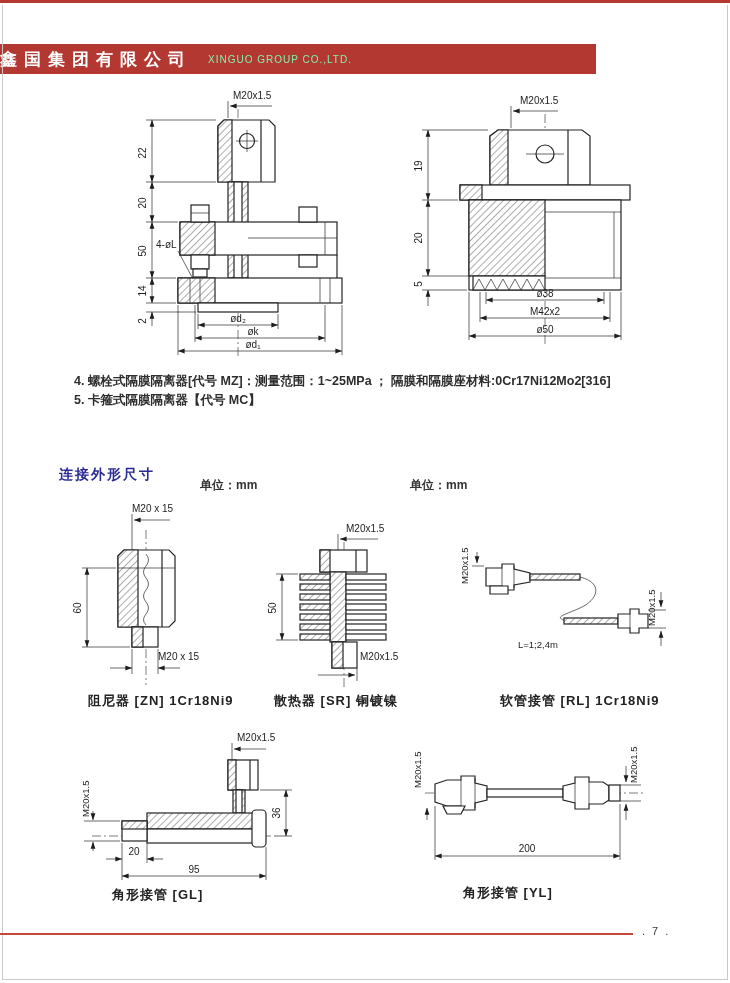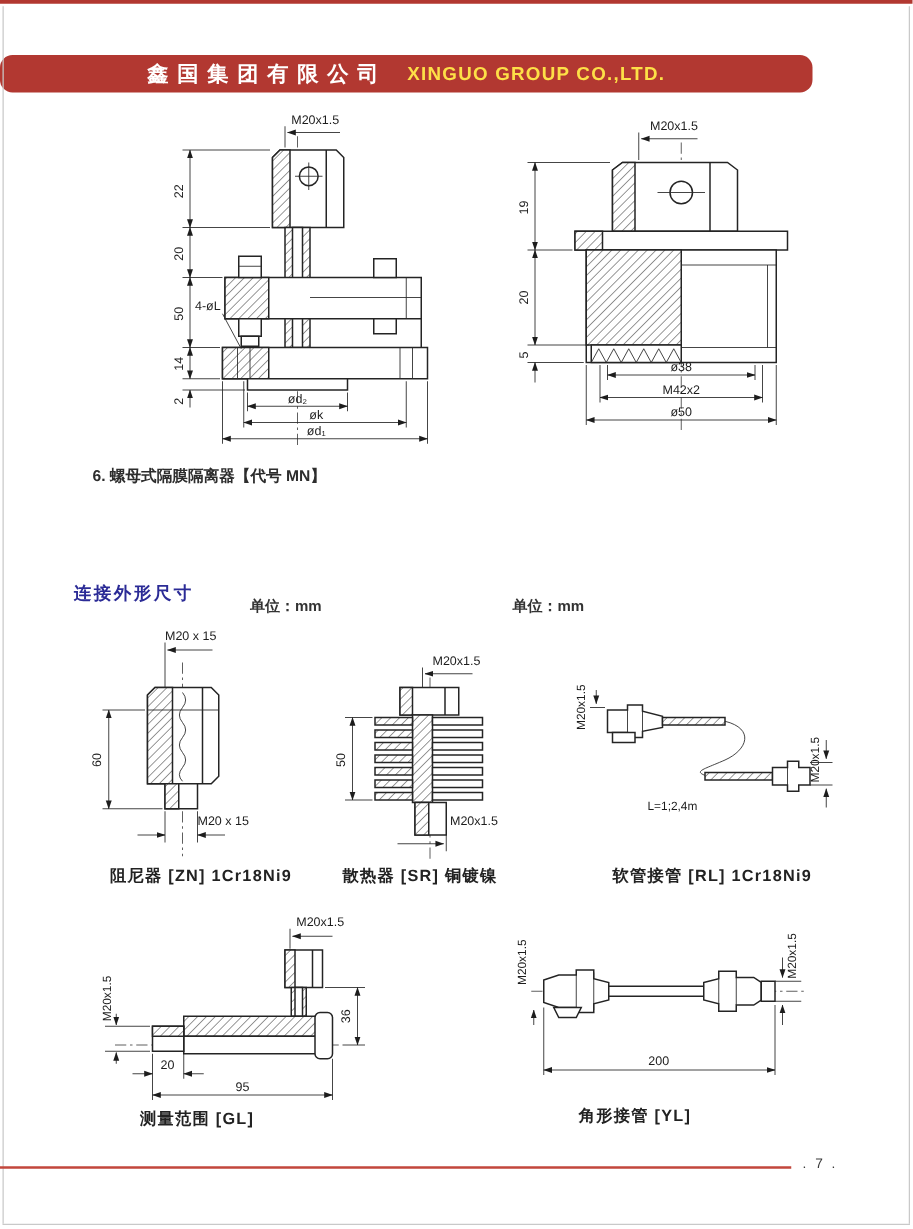--- a/index.html
+++ b/index.html
@@ -2,24 +2,24 @@
 <html><head>
 <meta charset="utf-8">
 <style>
   * { margin:0; padding:0; box-sizing:border-box; }
   html,body { width:730px; height:983px; }
   body { position:relative; background:#fff; overflow:hidden;
          font-family:"Liberation Sans","DejaVu Sans",sans-serif; color:#2e2e2e; }
   .abs { position:absolute; }
   
   #topline { top:0; left:0; width:730px; height:3px; background:#b23831; }
-  #hdr { top:44px; left:0; width:650px; height:30px; background:#b23831;
-         display:flex; align-items:center; justify-content:center; gap:16px;border-radius:10px; }
+  #hdr { top:44px; left:0; width:596px; height:30px; background:#b23831;
+         display:flex; align-items:center; justify-content:flex-start; gap:16px; }
   #hdr .cn { color:#fff; font-size:17px; font-weight:bold; letter-spacing:7px; white-space:nowrap; }
-  #hdr .en { color:#fde047; font-size:15px; letter-spacing:1px; white-space:nowrap;font-weight:bold; }
+  #hdr .en { color:#86efac; font-size:10px; letter-spacing:1px; white-space:nowrap; }
   
   .notes { top:372px; left:74px; width:630px; font-size:12.5px; line-height:18.8px;
            font-weight:600; color:#2d2d2d; }
   .sec-title { font-size:14px; font-weight:bold; color:#2b2b96; letter-spacing:2px; }
   .unit { font-size:12px; font-weight:700; color:#333; }
   .cap { font-size:13px; font-weight:700; color:#222; letter-spacing:1px; white-space:nowrap; }
   #pagenum { font-size:11px; color:#3a3a3a; letter-spacing:2px; }
   #botline { background:#c2473c; }
   .edge { background:#c9c9c9; }
   
@@ -165,21 +165,22 @@
     <line class="dl" x1="82" y1="232" x2="212" y2="232" marker-start="url(#ar)" marker-end="url(#ar)"></line>
     <text class="d" x="147" y="229" text-anchor="middle">M42x2</text>
     <line class="dl" x1="71" y1="206" x2="71" y2="254"></line>
     <line class="dl" x1="223" y1="206" x2="223" y2="254"></line>
     <line class="dl" x1="71" y1="250" x2="223" y2="250" marker-start="url(#ar)" marker-end="url(#ar)"></line>
     <text class="d" x="147" y="247" text-anchor="middle">ø50</text>
   </g>
 </svg>
 
 <div class="abs notes">
-  <div>6. 螺母式隔膜隔离器【代号 MN】</div>
+  <div>4. 螺栓式隔膜隔离器[代号 MZ]：测量范围：1~25MPa ； 隔膜和隔膜座材料:0Cr17Ni12Mo2[316]</div>
+  <div>5. 卡箍式隔膜隔离器【代号 MC】</div>
 </div>
 
 <div class="abs sec-title" style="left:59px;top:466px">连接外形尺寸</div>
 <div class="abs unit" style="left:200px;top:477px">单位：mm</div>
 <div class="abs unit" style="left:410px;top:477px">单位：mm</div>
 
 <svg class="abs" style="left:70px;top:500px" width="215" height="210" viewBox="0 0 215 210">
   <g>
     <line class="cl" x1="76" y1="30" x2="76" y2="185"></line>
     <path class="ol" d="M48,56 L54,50 L99,50 L105,56 L105,121 L99,127 L48,127 z"></path>
@@ -263,21 +264,21 @@
     <line class="dl" x1="34" y1="36" x2="22" y2="36"></line>
     <line class="dl" x1="27" y1="22" x2="27" y2="33" marker-end="url(#ar)"></line>
     <text class="dv" transform="rotate(-90 205 96)" x="205" y="96">M20x1.5</text>
     <line class="dl" x1="198" y1="80" x2="216" y2="80"></line>
     <line class="dl" x1="198" y1="98" x2="216" y2="98"></line>
     <line class="dl" x1="211" y1="62" x2="211" y2="77" marker-end="url(#ar)"></line>
     <line class="dl" x1="211" y1="116" x2="211" y2="101" marker-end="url(#ar)"></line>
     <text class="dv" x="68" y="118">L=1;2,4m</text>
   </g>
 </svg>
-<div class="abs cap" style="left:490px;top:692px">软管接管 [RL] 1Cr18Ni9</div>
+<div class="abs cap" style="left:500px;top:692px">软管接管 [RL] 1Cr18Ni9</div>
 
 <svg class="abs" style="left:62px;top:725px" width="265" height="170" viewBox="0 0 265 170">
   <g>
     <line class="cl" x1="30" y1="111" x2="212" y2="111"></line>
     <rect class="ol" x="166" y="35" width="30" height="30"></rect>
     <rect class="oh" x="166" y="35" width="8" height="30"></rect>
     <line class="ln" x1="188" y1="35" x2="188" y2="65"></line>
     <rect class="oh" x="171" y="65" width="12" height="23"></rect>
     <rect class="ol" x="174" y="65" width="6" height="23" stroke-width="0.7"></rect>
     <rect class="oh" x="85" y="88" width="106" height="16"></rect>
@@ -302,21 +303,21 @@
     <line class="dl" x1="60" y1="118" x2="60" y2="155"></line>
     <line class="dl" x1="85" y1="118" x2="85" y2="138"></line>
     <line class="dl" x1="44" y1="134" x2="60" y2="134" marker-end="url(#ar)"></line>
     <line class="dl" x1="101" y1="134" x2="85" y2="134" marker-end="url(#ar)"></line>
     <text class="d" x="72" y="130" text-anchor="middle">20</text>
     <line class="dl" x1="204" y1="122" x2="204" y2="155"></line>
     <line class="dl" x1="60" y1="151" x2="204" y2="151" marker-start="url(#ar)" marker-end="url(#ar)"></line>
     <text class="d" x="132" y="148" text-anchor="middle">95</text>
   </g>
 </svg>
-<div class="abs cap" style="left:112px;top:886px">测量范围 [GL]</div>
+<div class="abs cap" style="left:112px;top:886px">角形接管 [GL]</div>
 
 <svg class="abs" style="left:413px;top:738px" width="270" height="135" viewBox="0 0 270 135">
   <g>
     <line class="cl" x1="12" y1="55" x2="232" y2="55"></line>
     <path class="ol" d="M22,46 L34,42 L48,42 L48,38 L62,38 L62,45 L74,48 L74,62 L62,65 L62,72 L48,72 L48,68 L34,68 L22,64 z" stroke-width="1"></path>
     <line class="dl" x1="48" y1="42" x2="48" y2="68"></line>
     <line class="dl" x1="62" y1="40" x2="62" y2="70"></line>
     <path class="ol" d="M30,68 L52,68 L48,76 L34,76 z" stroke-width="0.9"></path>
     <rect class="ol" x="74" y="51" width="76" height="8" stroke-width="0.9"></rect>
     <path class="ol" d="M150,48 L162,45 L162,39 L176,39 L176,44 L190,44 L196,48 L196,62 L190,66 L176,66 L176,71 L162,71 L162,65 L150,62 z" stroke-width="1"></path>

